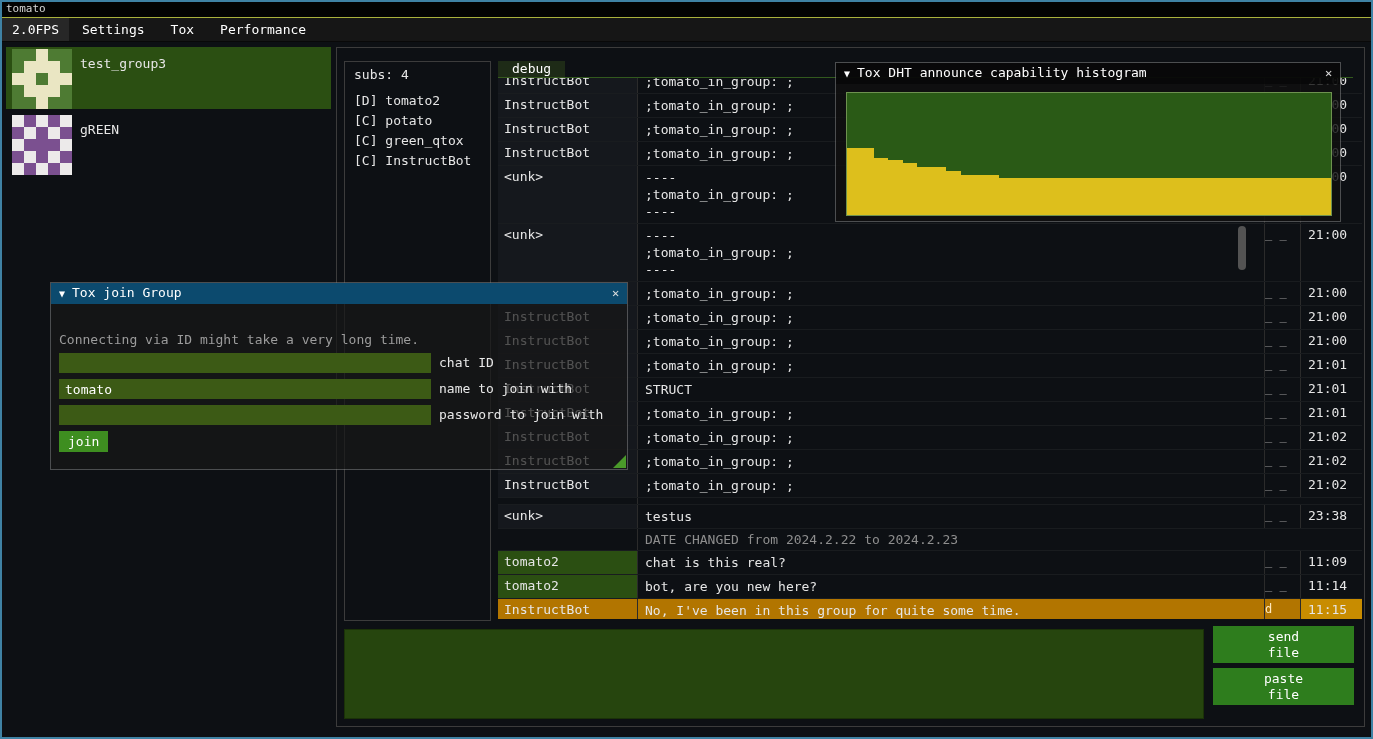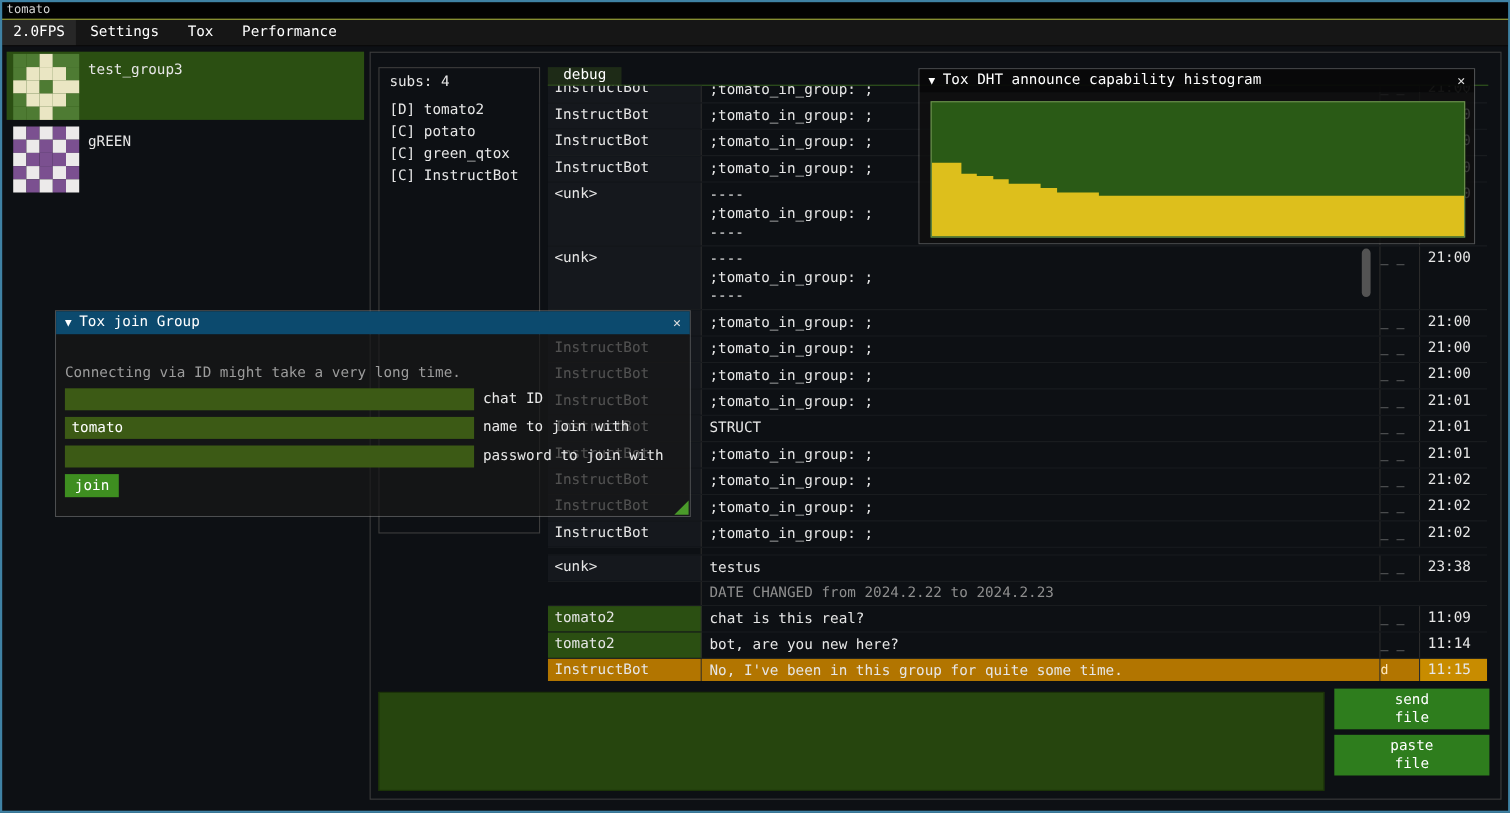--- a/index.html
+++ b/index.html
@@ -8,26 +8,26 @@
 .frame{position:absolute;inset:0;border:2px solid #3f82a4;pointer-events:none;z-index:60}
 .titlebar{position:absolute;left:0;top:0;right:0;height:18px;background:#030303;border:1px solid #a9b13c;font-size:11px;line-height:15px;padding-left:5px;color:#d6d6d6;z-index:55}
 .menubar{position:absolute;left:2px;top:18px;right:2px;height:24px;background:#161616;display:flex;align-items:flex-end;border-bottom:1px solid #090909}
 .menubar .fps{background:#272727;padding:4px 10px;color:#fff}
 .menubar .mitem{padding:4px 13px;color:#fff;cursor:default}
 .group-row{position:absolute;left:6px;width:325px;height:62px}
 .group-row.selected{background:#2b4f12}
 .g-avatar{position:absolute;left:6px;top:2px;width:60px;height:60px;display:grid;grid-template-columns:repeat(5,1fr);grid-template-rows:repeat(5,1fr)}
 .g-label{position:absolute;left:74px;top:9px}
 .main-panel{position:absolute;left:336px;top:47px;width:1029px;height:680px;border:1px solid #3c3c3c}
-.subs-panel{position:absolute;left:7px;top:13px;width:147px;height:424px;border:1px solid #3c3c3c;padding:5px 0 0 9px}
+.subs-panel{position:absolute;left:7px;top:13px;width:147px;height:560px;border:1px solid #3c3c3c;padding:5px 0 0 9px}
 .subs-header{margin-bottom:9px}
 .sub-item{line-height:20px;white-space:pre}
 .tabbar{position:absolute;left:161px;top:13px;right:11px;height:17px;border-bottom:1px solid #32591e}
 .tab{display:inline-block;padding:0 14px;height:17px;line-height:16px;background:rgba(62,94,30,.35);color:#fff}
-.chat-viewport{position:absolute;left:161px;top:30px;right:12px;height:541px;overflow:hidden}
+.chat-viewport{position:absolute;left:161px;top:30px;right:2px;height:541px;overflow:hidden}
 .chat-rows{position:absolute;left:0;top:-8px;right:0}
 .crow{display:flex;align-items:stretch;border-bottom:1px solid rgba(255,255,255,.05)}
 .c-name{flex:none;width:140px;padding:3px 6px;background:#15181d;border-right:1px solid #2b2b2b;overflow:hidden;white-space:nowrap}
 .crow.green .c-name{background:#2b4f12}
 .crow.orange .c-name,.crow.orange .c-msg{background:#b27500}
 .crow.orange .c-status{background:#b27500;color:#ffe9c0}
 .crow.orange .c-time{background:#c88c00}
 .c-msg{flex:1;padding:3px 7px;border-right:1px solid #2b2b2b;overflow:hidden}
 .c-msg div{line-height:17px;white-space:pre}
 .c-status{flex:none;width:36px;padding:3px 0;color:#9a9a9a;border-right:1px solid #2b2b2b;font-size:12px;white-space:pre}

